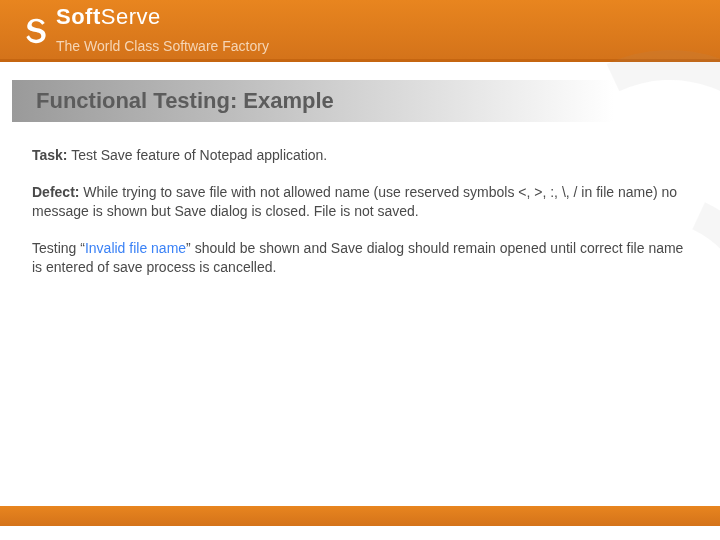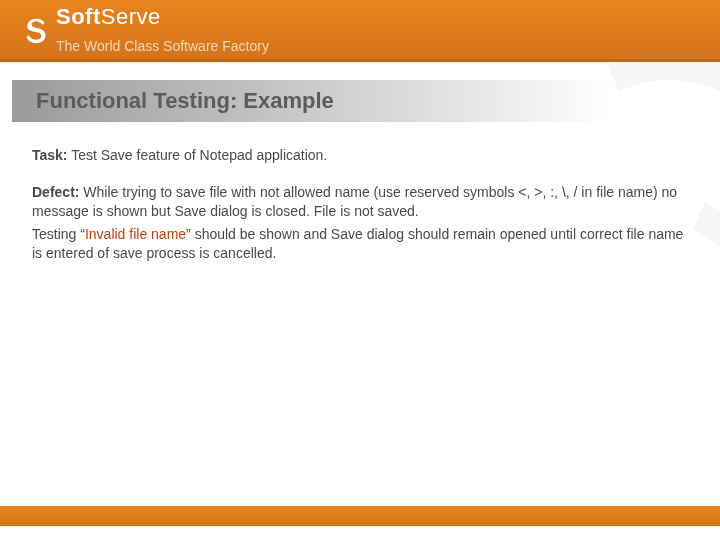--- a/index.html
+++ b/index.html
@@ -66,23 +66,23 @@
   }
   .content {
     padding: 24px 32px 0 32px;
     color: #4a4a4a;
     font-size: 14px;
     line-height: 1.35;
     position: relative;
     z-index: 1;
   }
   .content p { margin-bottom: 18px; }
-  .content .tight { margin-bottom: 4px; }
+  .content .tight { margin-bottom: 18px; }
   .bold-label { font-weight: bold; }
-  .highlight { color: #c2410c; }
+  .highlight { color: #3b82f6; }
   .footer-bar {
     position: absolute;
     bottom: 14px;
     left: 0;
     right: 0;
     height: 20px;
     background: linear-gradient(to bottom, #e8851f, #d4731a);
   }
 </style>
 </head>

